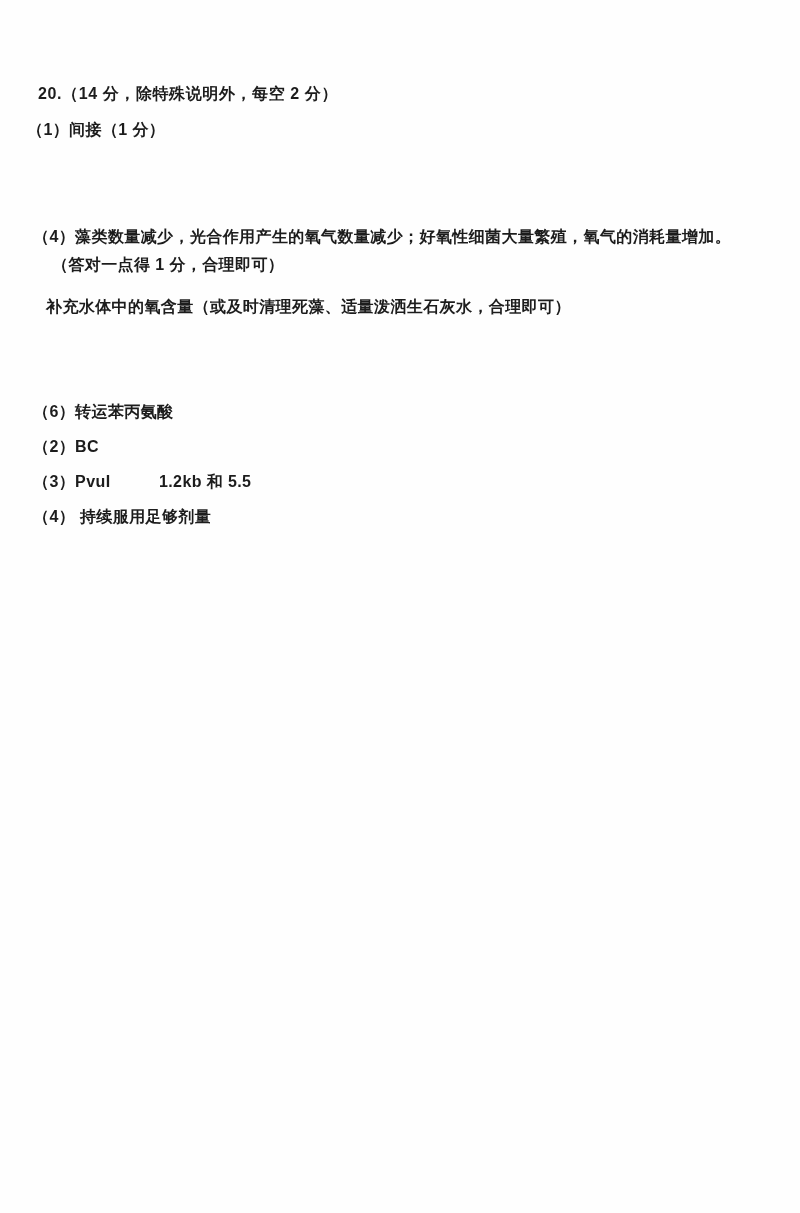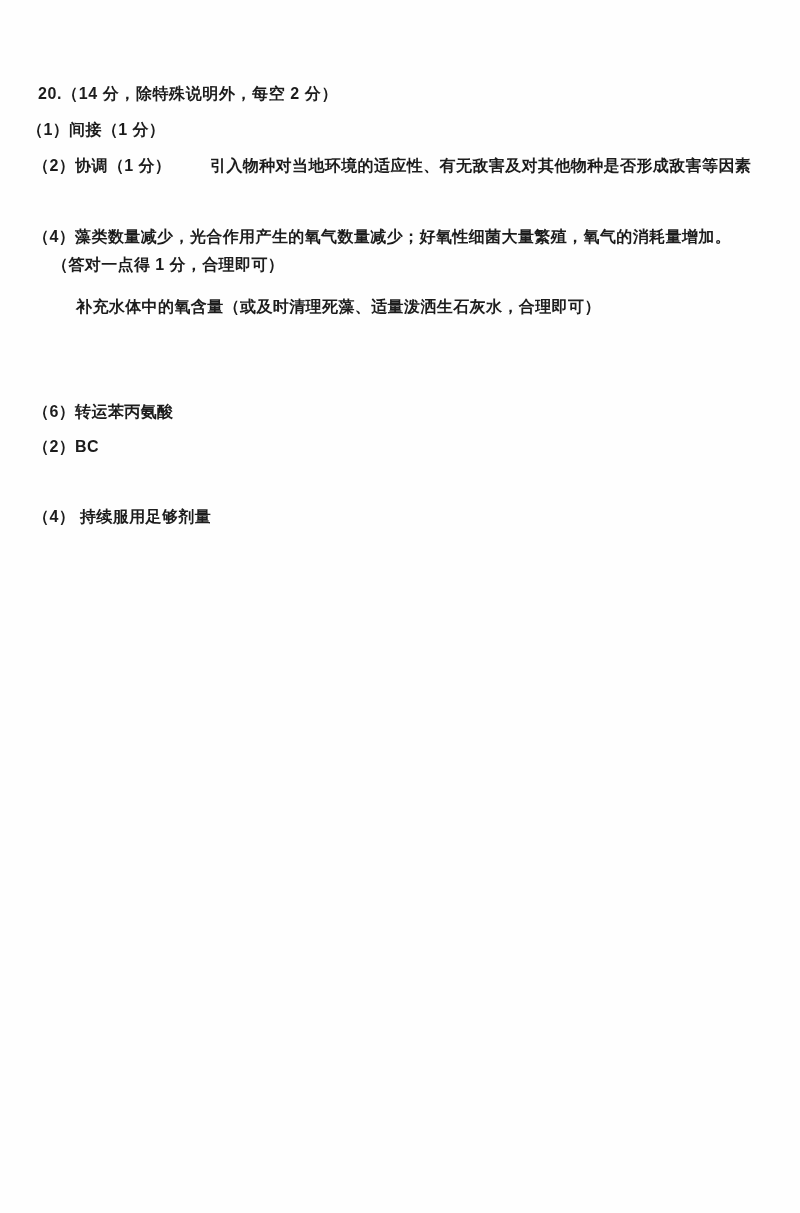--- a/index.html
+++ b/index.html
@@ -39,30 +39,30 @@
 </style>
 </head>
 <body>
 
 <div class="page">
 
   <div class="line q-header" style="left:38px; top:84px">20.（14 分，除特殊说明外，每空 2 分）</div>
 
   <div class="line" style="left:27px; top:120px">（1）间接（1 分）</div>
 
-  <div class="line" style="left:33px; top:156px">（2）协调（1 分）        引入物种对当地环境的适应性、有无敌害及对其他物种是否形成敌害等因素</div>
 
 
   <div class="line" style="left:33px; top:227px">（4）藻类数量减少，光合作用产生的氧气数量减少；好氧性细菌大量繁殖，氧气的消耗量增加。</div>
 
   <div class="line" style="left:52px; top:255px">（答对一点得 1 分，合理即可）</div>
 
-  <div class="line" style="left:76px; top:297px">补充水体中的氧含量（或及时清理死藻、适量泼洒生石灰水，合理即可）</div>
+  <div class="line" style="left:46px; top:297px">补充水体中的氧含量（或及时清理死藻、适量泼洒生石灰水，合理即可）</div>
 
 
   <div class="line" style="left:33px; top:402px">（6）转运苯丙氨酸</div>
 
   <div class="line" style="left:33px; top:437px">（2）BC</div>
 
+  <div class="line" style="left:33px; top:472px">（3）PvuI          1.2kb 和 5.5</div>
 
   <div class="line" style="left:33px; top:507px">（4） 持续服用足够剂量</div>
 
 </div>
 
 </body></html>

